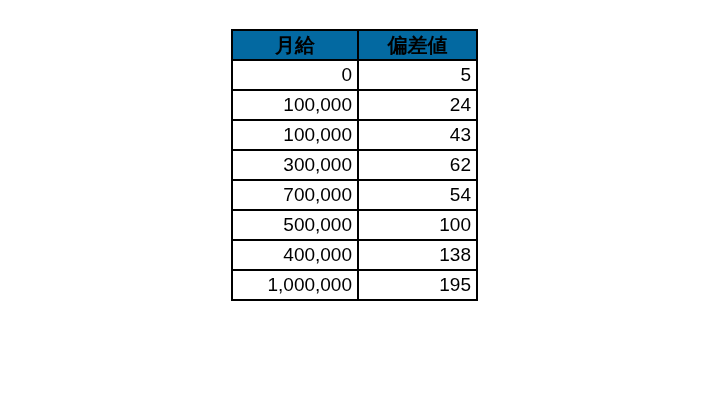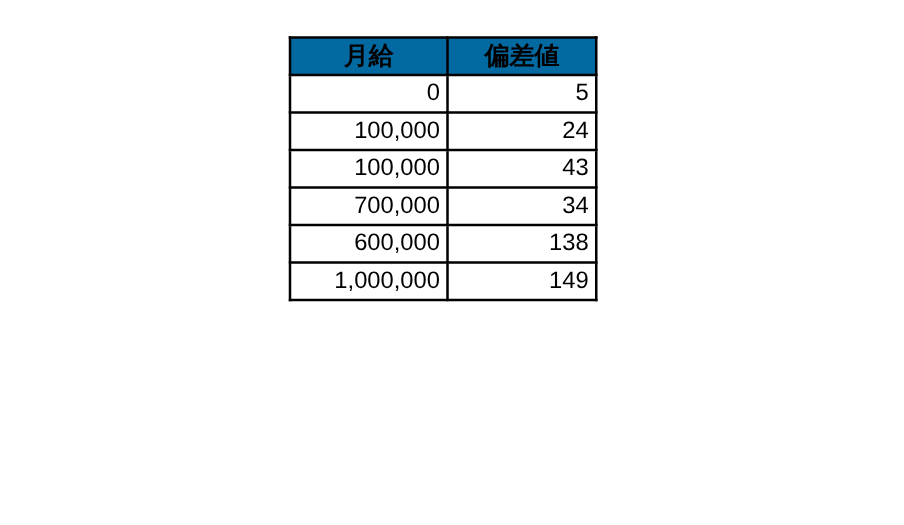--- a/index.html
+++ b/index.html
@@ -66,25 +66,33 @@
       </tr>
       <tr>
         <td>100,000</td>
         <td>24</td>
       </tr>
       <tr>
         <td>100,000</td>
         <td>43</td>
       </tr>
       <tr>
-        <td>700,000</td>
-        <td>34</td>
+        <td>300,000</td>
+        <td>62</td>
       </tr>
       <tr>
-        <td>600,000</td>
+        <td>700,000</td>
+        <td>54</td>
+      </tr>
+      <tr>
+        <td>500,000</td>
+        <td>100</td>
+      </tr>
+      <tr>
+        <td>400,000</td>
         <td>138</td>
       </tr>
       <tr>
         <td>1,000,000</td>
-        <td>149</td>
+        <td>195</td>
       </tr>
     </tbody>
 </table>
 
 </body></html>

